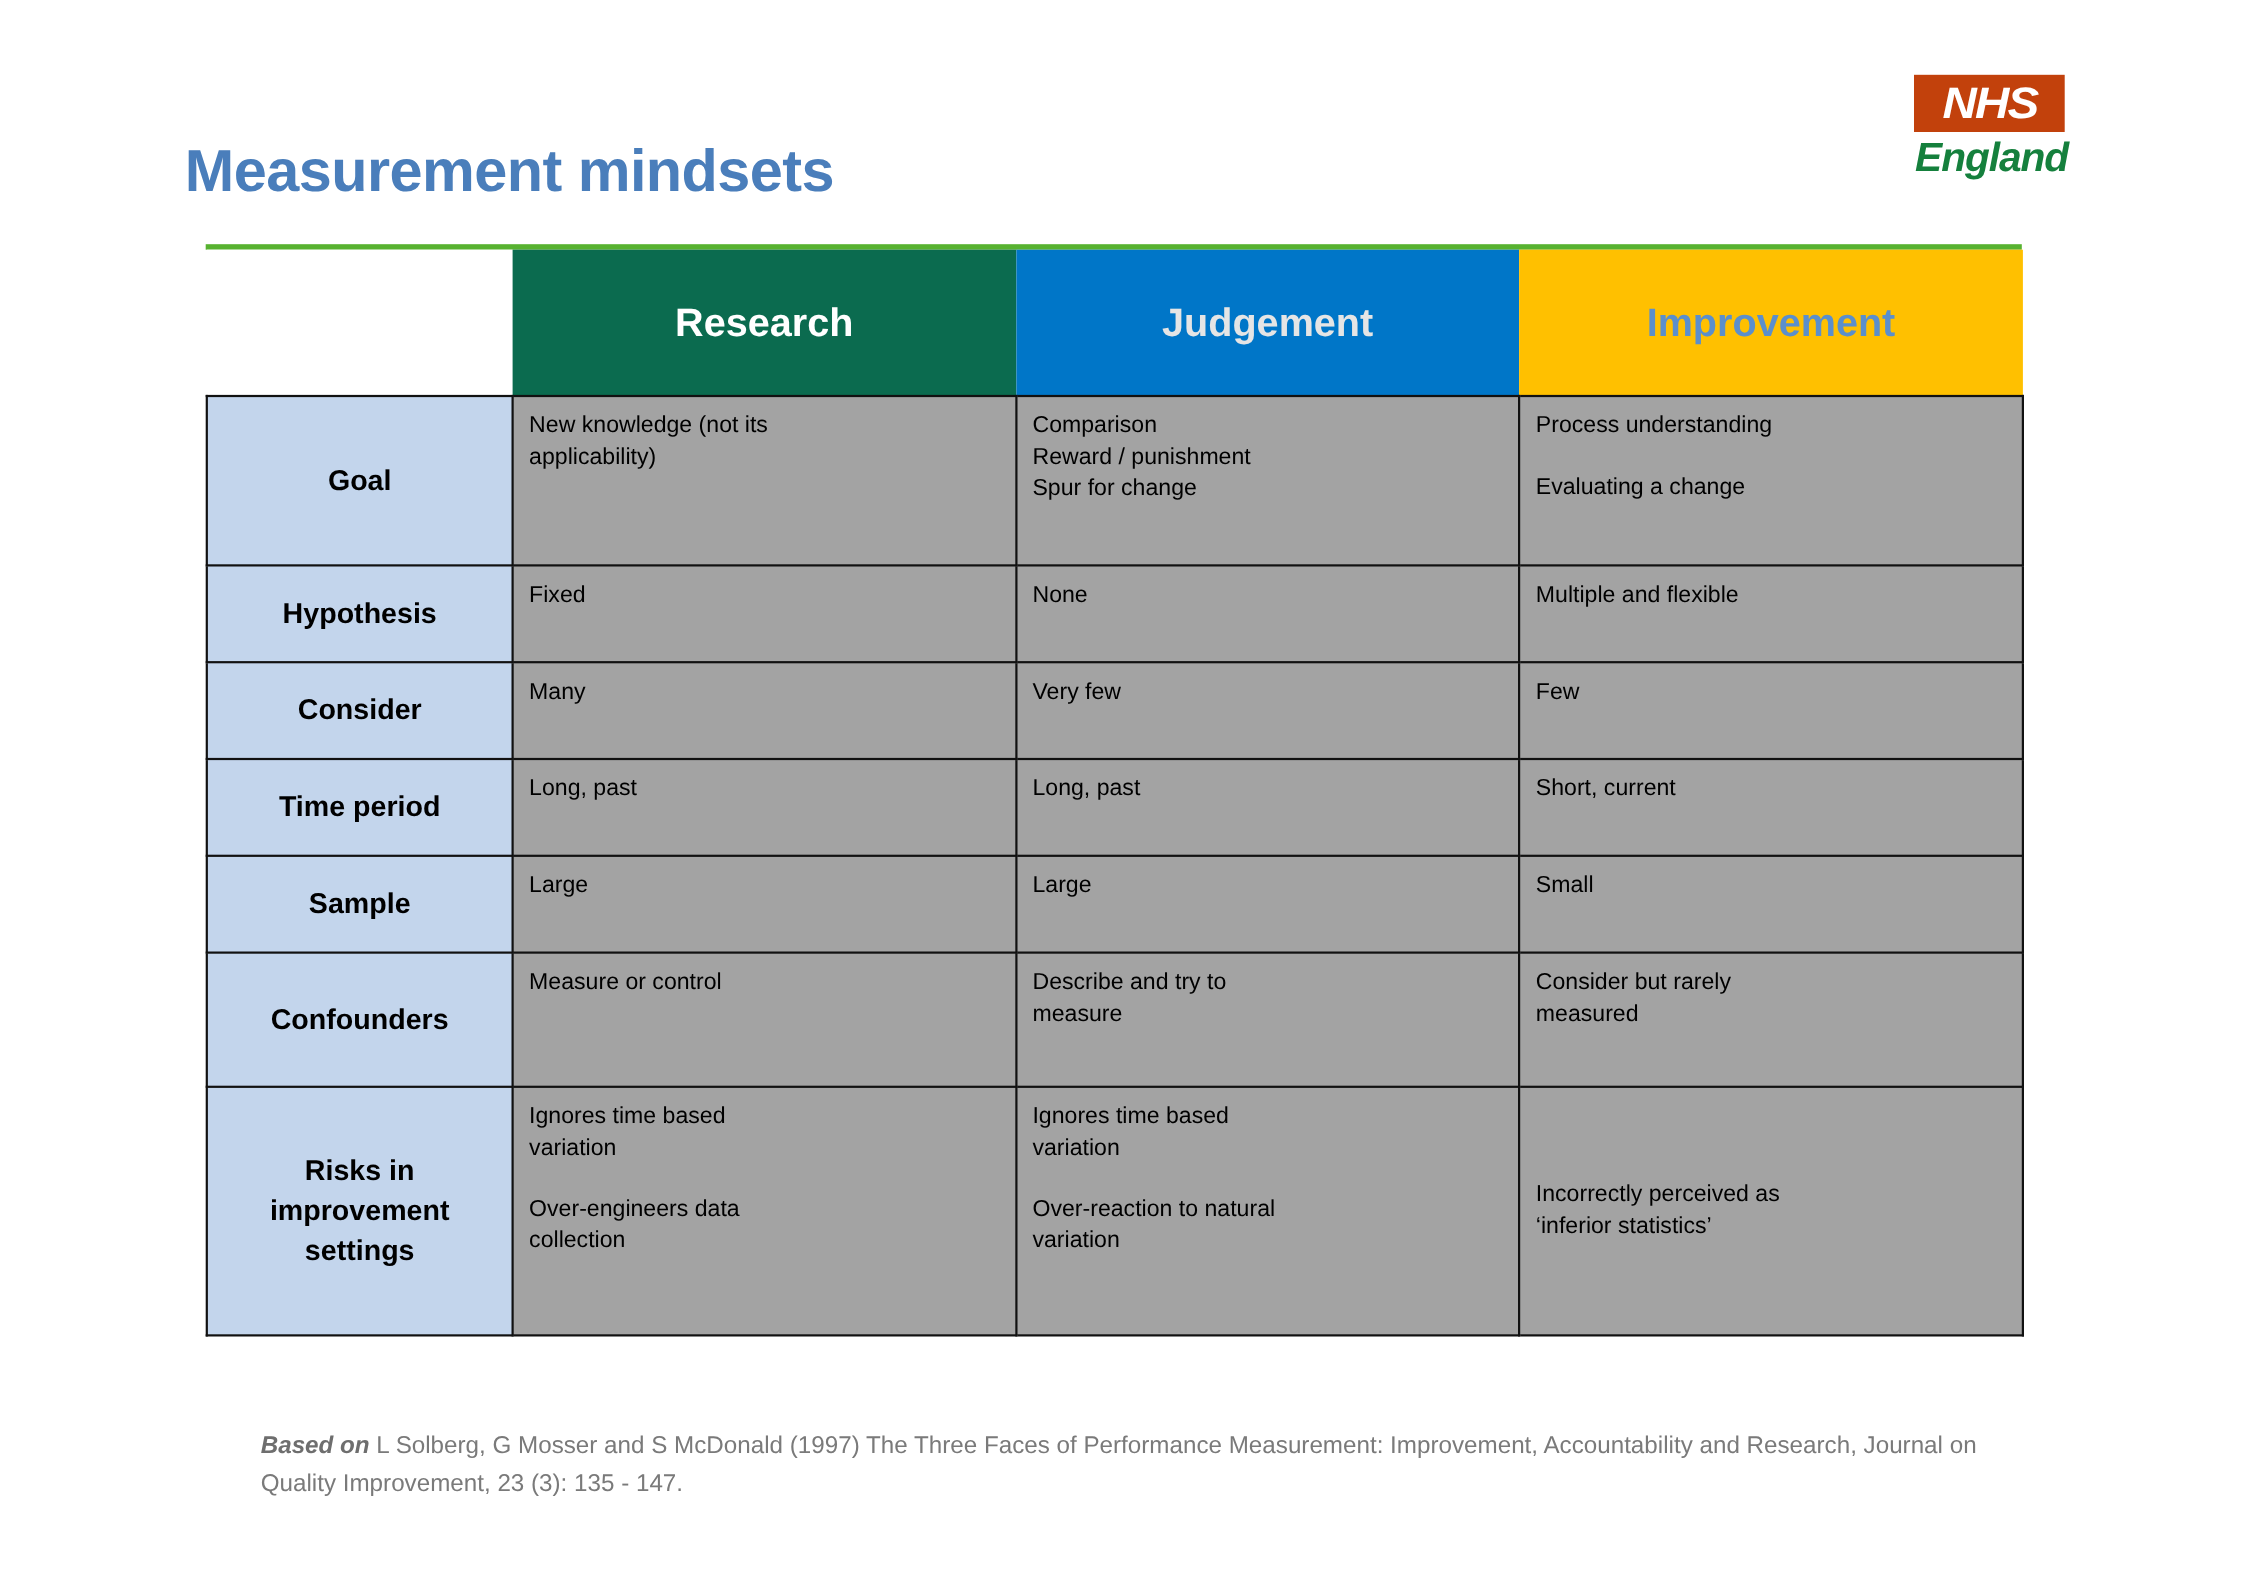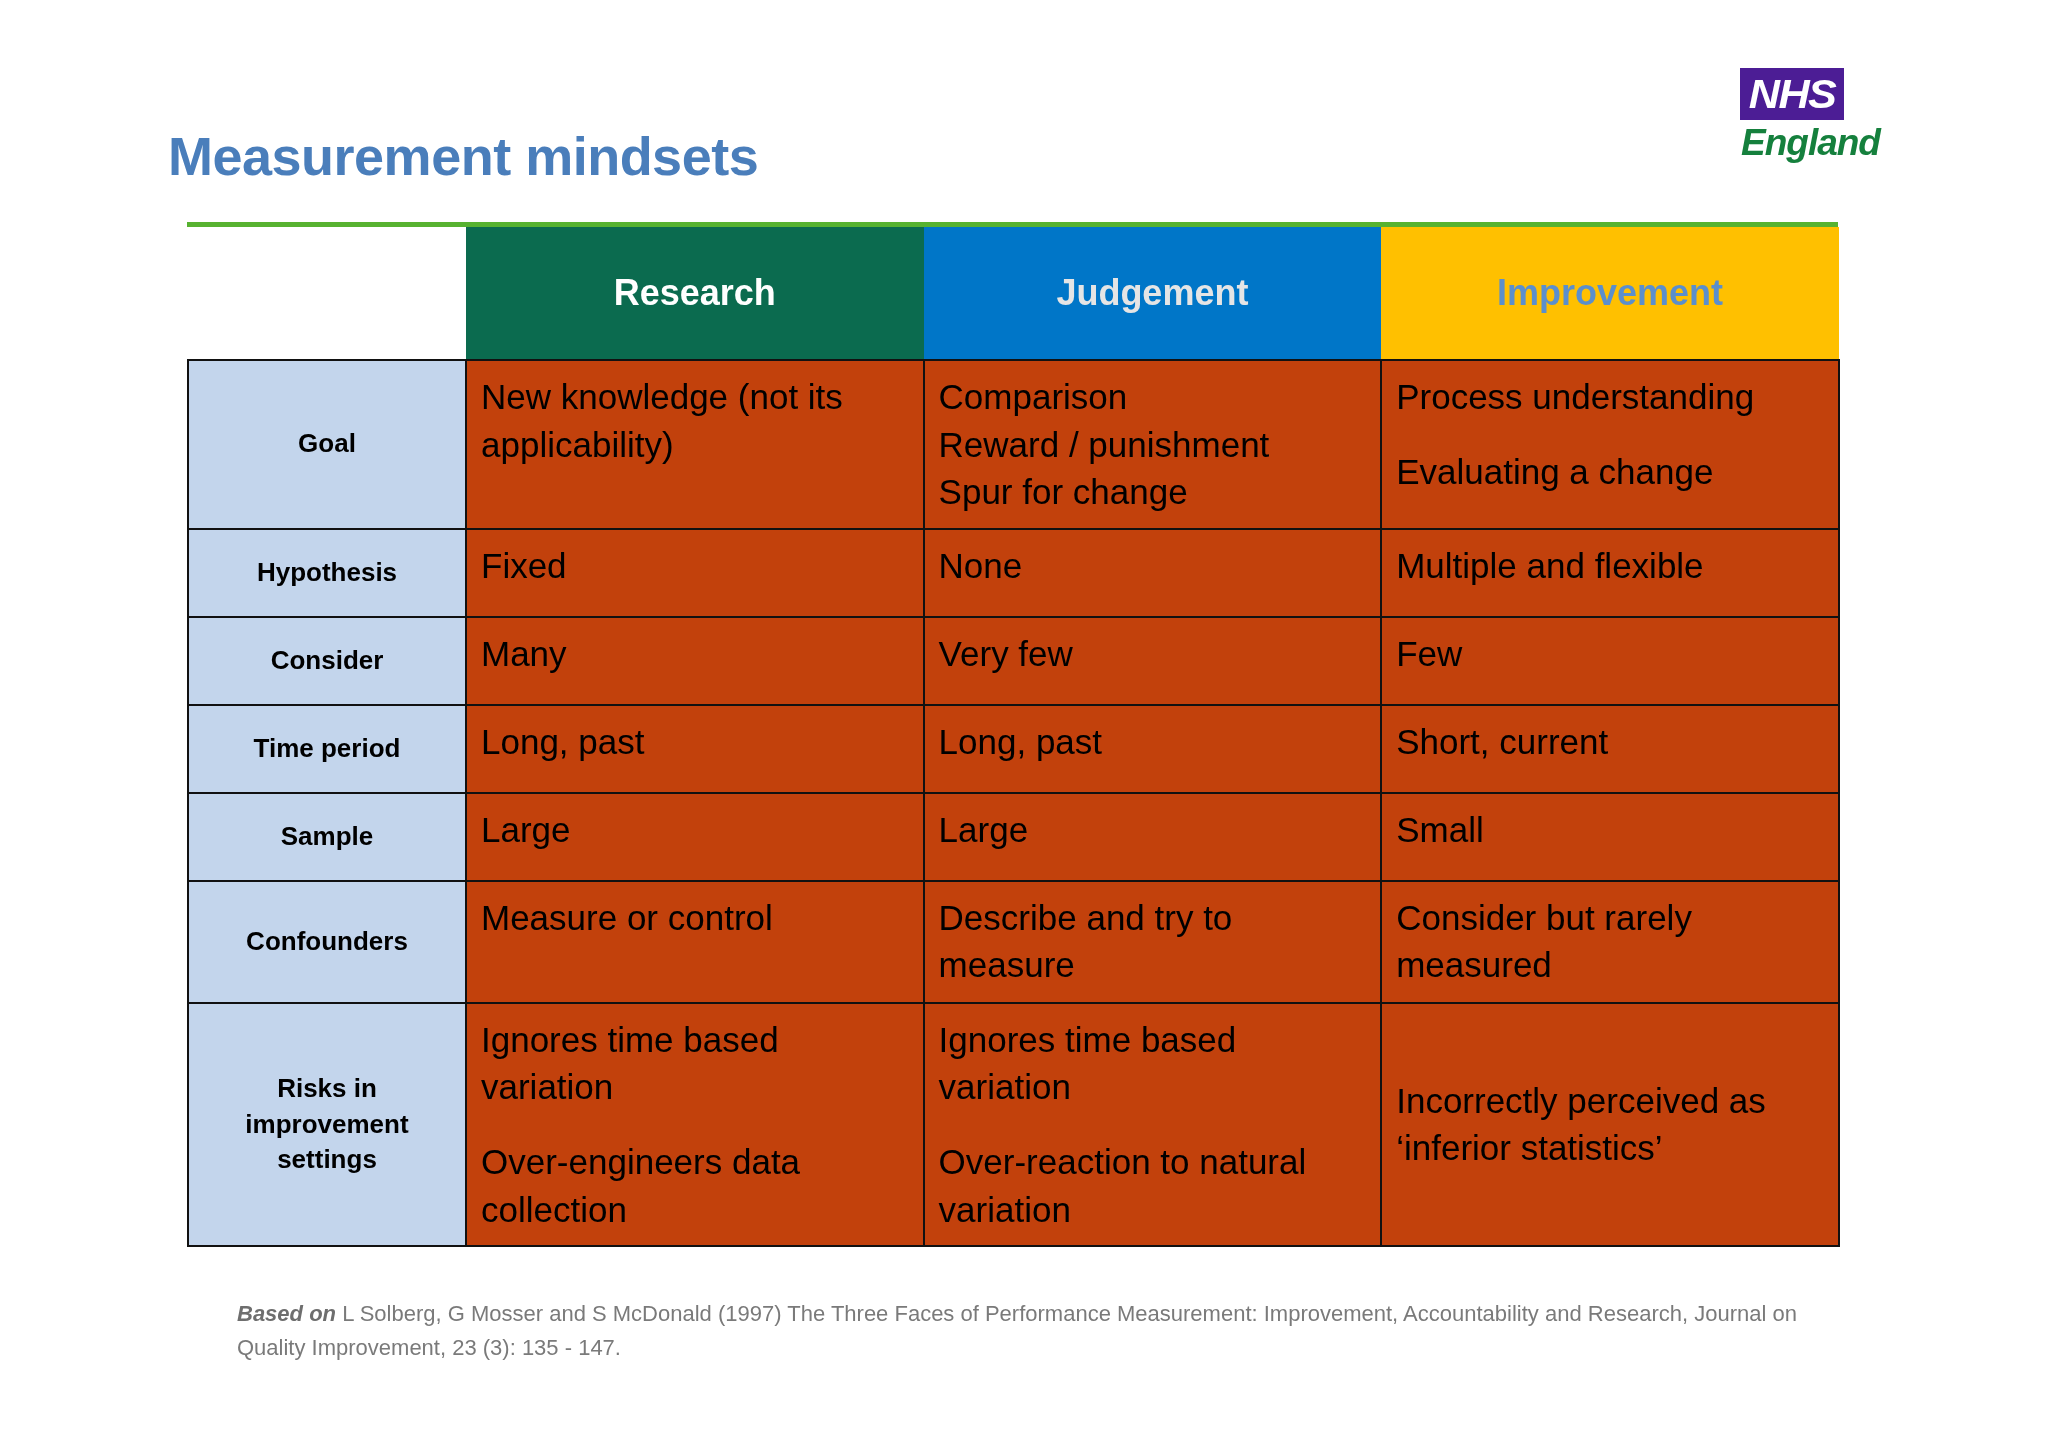--- a/index.html
+++ b/index.html
@@ -28,22 +28,22 @@
   }
 
   
   .nhs-logo {
     position: absolute;
     left: 1740px;
     top: 68px;
     width: 160px;
   }
   .nhs-box {
-    background: #4c1d95;
-    width: 104px;
+    background: #c2410c;
+    width: 137px;
     height: 52px;
     display: flex;
     align-items: center;
     justify-content: center;
   }
   .nhs-box-text {
     color: #ffffff;
     font-family: "Liberation Sans", sans-serif;
     font-weight: bold;
     font-style: italic;
@@ -110,25 +110,25 @@
     border: 2.5px solid #111111;
     text-align: center;
     vertical-align: middle;
     font-size: 26px;
     font-weight: bold;
     color: #000000;
     padding: 6px 8px;
     line-height: 1.38;
   }
   .val-cell {
-    background: #c2410c;
+    background: #a3a3a3;
     border: 2.5px solid #111111;
     text-align: left;
     vertical-align: top;
-    font-size: 35px;
+    font-size: 21px;
     color: #000000;
     padding: 12px 0 12px 14px;
     line-height: 1.36;
   }
   .val-cell.mid { vertical-align: middle; }
   .val-cell p { margin: 0; }
   .val-cell p + p { margin-top: 0px; }
   .val-cell p.gap { margin-top: 27px; }
 
   .r-goal .lbl-cell, .r-goal .val-cell { height: 128px; }

